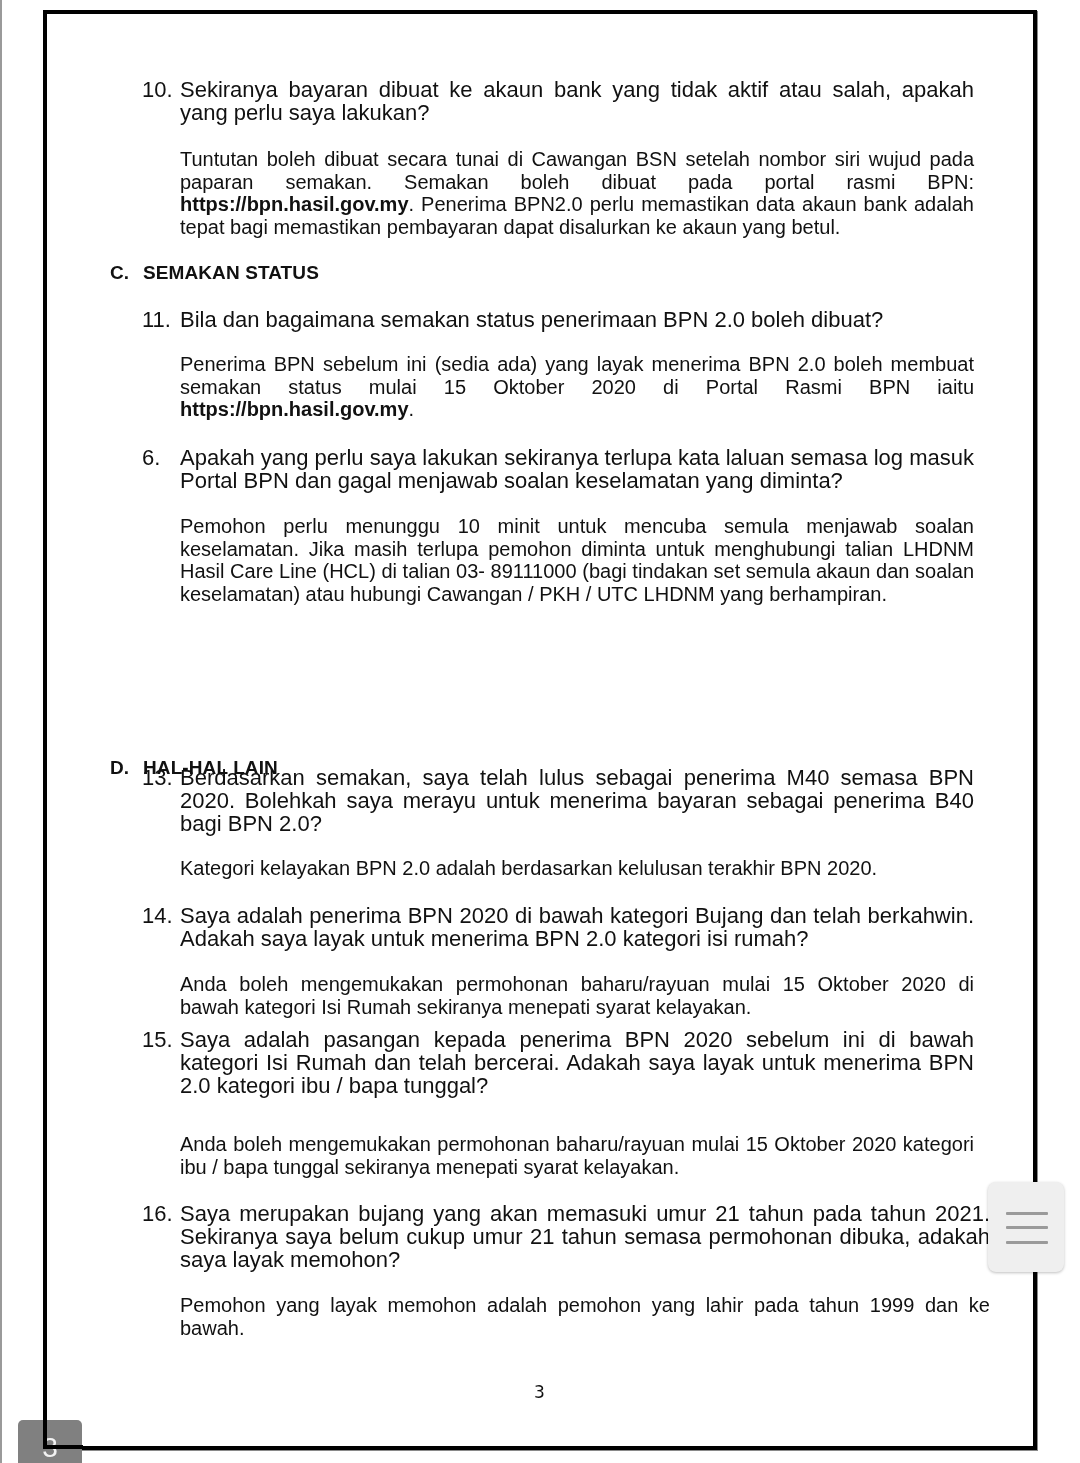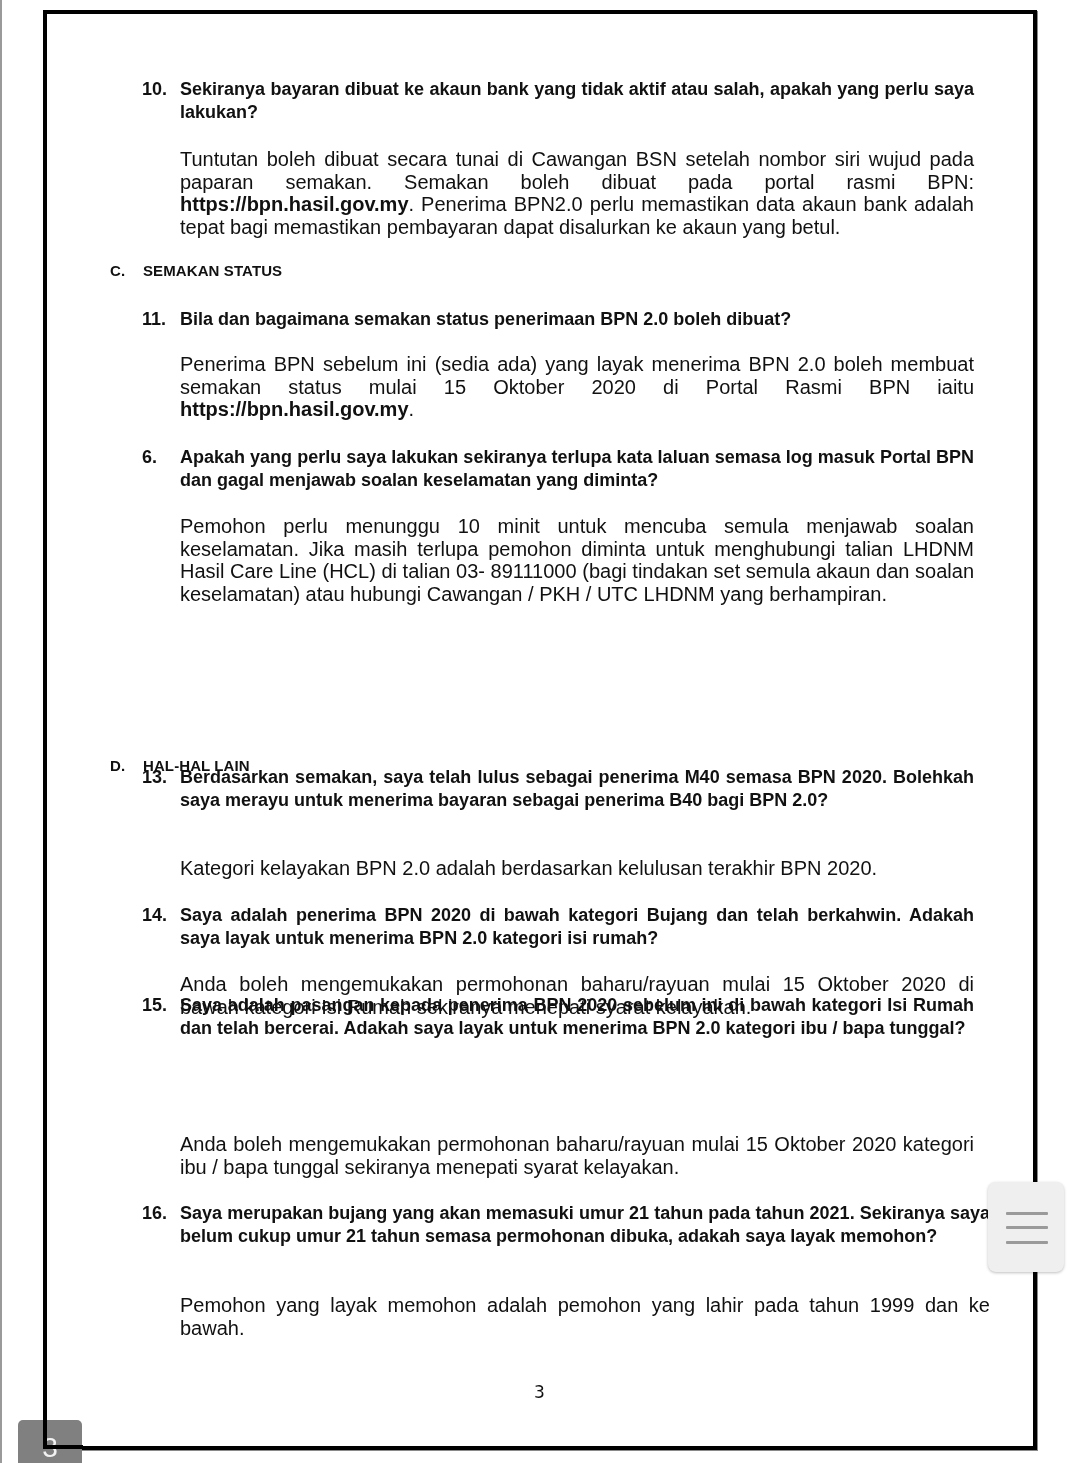--- a/index.html
+++ b/index.html
@@ -12,26 +12,26 @@
   .left-rule {
     position: absolute; left: 0; top: 0; width: 2px; height: 1463px; background: #9a9a9a;
   }
   .page-frame {
     position: absolute; left: 43px; top: 10px; width: 986px; height: 1432px;
     border: 4px solid #000;
     box-shadow: 1px 1px 0 #8a8a8a;
   }
   .content { position: absolute; left: 0; top: 0; width: 100%; }
   .section-head {
-    position: absolute; left: 110px; font-weight: bold; font-size: 15px;
+    position: absolute; left: 110px; font-weight: bold; font-size: 19px;
     letter-spacing: 0.1px;
   }
   .section-head .letter { display: inline-block; width: 33px; }
   .q {
-    position: absolute; left: 142px; width: 832px; font-weight: bold; font-size: 18px; line-height: 23px;
+    position: absolute; left: 142px; width: 832px; font-weight: normal; font-size: 22px; line-height: 23px;
   }
   .q .num { position: absolute; left: 0; top: 0; }
   .q .txt { display: block; margin-left: 38px; text-align: justify; }
   .a {
     position: absolute; left: 180px; width: 794px; font-size: 20px; line-height: 22.5px;
     text-align: justify;
   }
   .a b { font-weight: bold; }
   .footer-num {
     position: absolute; left: 534px; top: 1382px; font-family: "DejaVu Sans", sans-serif; font-size: 17px;
@@ -99,21 +99,21 @@
     <span class="txt">Berdasarkan semakan, saya telah lulus sebagai penerima M40 semasa BPN 2020. Bolehkah saya merayu untuk menerima bayaran sebagai penerima B40 bagi BPN 2.0?</span>
   </div>
   <div class="a" style="top:857px;">Kategori kelayakan BPN 2.0 adalah berdasarkan kelulusan terakhir BPN 2020.</div>
 
   <div class="q" style="top:904px;">
     <span class="num">14.</span>
     <span class="txt">Saya adalah penerima BPN 2020 di bawah kategori Bujang dan telah berkahwin. Adakah saya layak untuk menerima BPN 2.0 kategori isi rumah?</span>
   </div>
   <div class="a" style="top:973px;">Anda boleh mengemukakan permohonan baharu/rayuan mulai 15 Oktober 2020 di bawah kategori Isi Rumah sekiranya menepati syarat kelayakan.</div>
 
-  <div class="q" style="top:994px;">
+  <div class="q" style="top:1028px;">
     <span class="num">15.</span>
     <span class="txt">Saya adalah pasangan kepada penerima BPN 2020 sebelum ini di bawah kategori Isi Rumah dan telah bercerai. Adakah saya layak untuk menerima BPN 2.0 kategori ibu / bapa tunggal?</span>
   </div>
   <div class="a" style="top:1133px;">Anda boleh mengemukakan permohonan baharu/rayuan mulai 15 Oktober 2020 kategori ibu / bapa tunggal sekiranya menepati syarat kelayakan.</div>
 
   <div class="q" style="top:1202px; width:848px;">
     <span class="num">16.</span>
     <span class="txt">Saya merupakan bujang yang akan memasuki umur 21 tahun pada tahun 2021. Sekiranya saya belum cukup umur 21 tahun semasa permohonan dibuka, adakah saya layak memohon?</span>
   </div>
   <div class="a" style="top:1294px; width:810px;">Pemohon yang layak memohon adalah pemohon yang lahir pada tahun 1999 dan ke bawah.</div>

